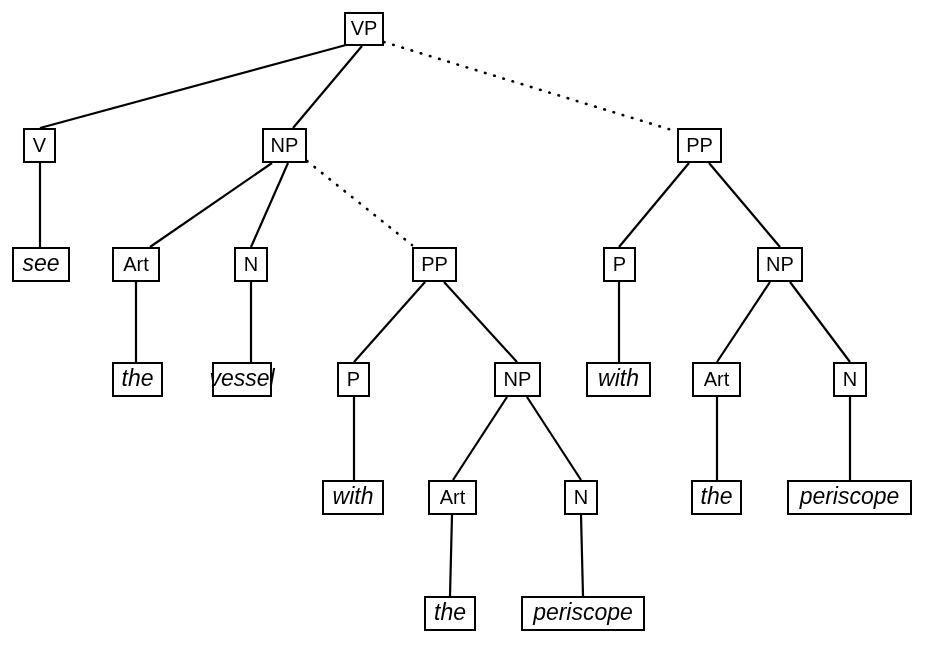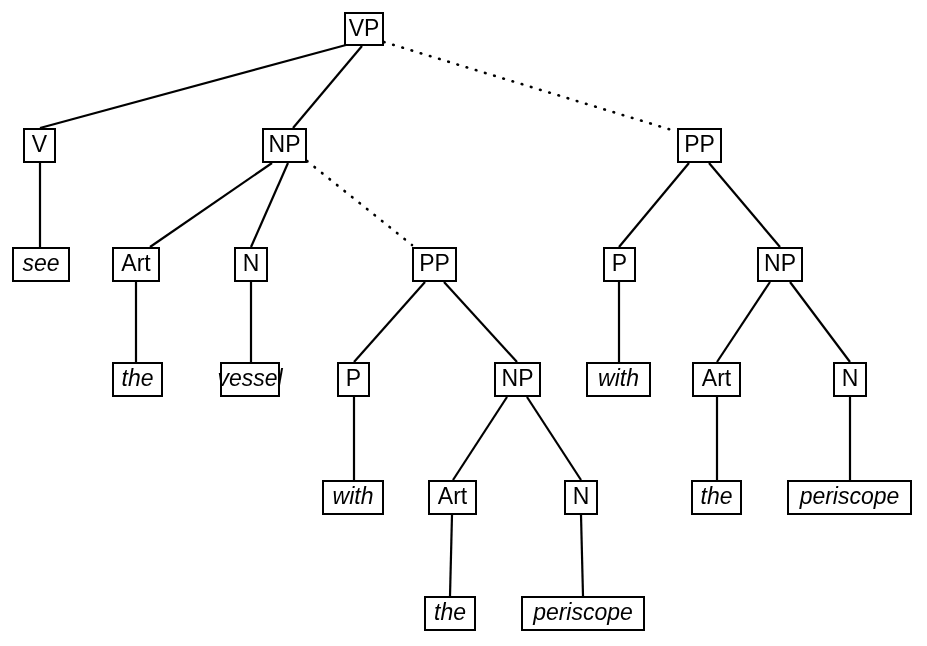--- a/index.html
+++ b/index.html
@@ -31,21 +31,21 @@
     display: flex;
     align-items: center;
     justify-content: center;
     line-height: 1;
     color: #000000;
     white-space: nowrap;
     z-index: 2;
   }
   .node.nonterminal {
     font-style: normal;
-    font-size: 23px;
+    font-size: 20px;
     justify-content: center;
   }
   .node.terminal {
     font-style: italic;
     font-size: 23px;
     align-items: center;
   }
   .node-label {
     display: block;
     padding-bottom: 2px;
@@ -106,21 +106,21 @@
     </div>
     <div class="node nonterminal" style="left: 603px; top: 247px; width: 33px; height: 35px; border-color: rgb(0, 0, 0);">
       <span class="node-label">P</span>
     </div>
     <div class="node nonterminal" style="left: 757px; top: 247px; width: 46px; height: 35px; border-color: rgb(0, 0, 0);">
       <span class="node-label">NP</span>
     </div>
     <div class="node terminal" style="left: 112px; top: 362px; width: 51px; height: 35px; border-color: rgb(0, 0, 0);">
       <span class="node-label">the</span>
     </div>
-    <div class="node terminal" style="left: 220px; top: 362px; width: 60px; height: 35px; border-color: rgb(0, 0, 0);">
+    <div class="node terminal" style="left: 212px; top: 362px; width: 60px; height: 35px; border-color: rgb(0, 0, 0);">
       <span class="node-label">vessel</span>
     </div>
     <div class="node nonterminal" style="left: 337px; top: 362px; width: 33px; height: 35px; border-color: rgb(0, 0, 0);">
       <span class="node-label">P</span>
     </div>
     <div class="node nonterminal" style="left: 494px; top: 362px; width: 47px; height: 35px; border-color: rgb(0, 0, 0);">
       <span class="node-label">NP</span>
     </div>
     <div class="node terminal" style="left: 586px; top: 362px; width: 65px; height: 35px; border-color: rgb(0, 0, 0);">
       <span class="node-label">with</span>

